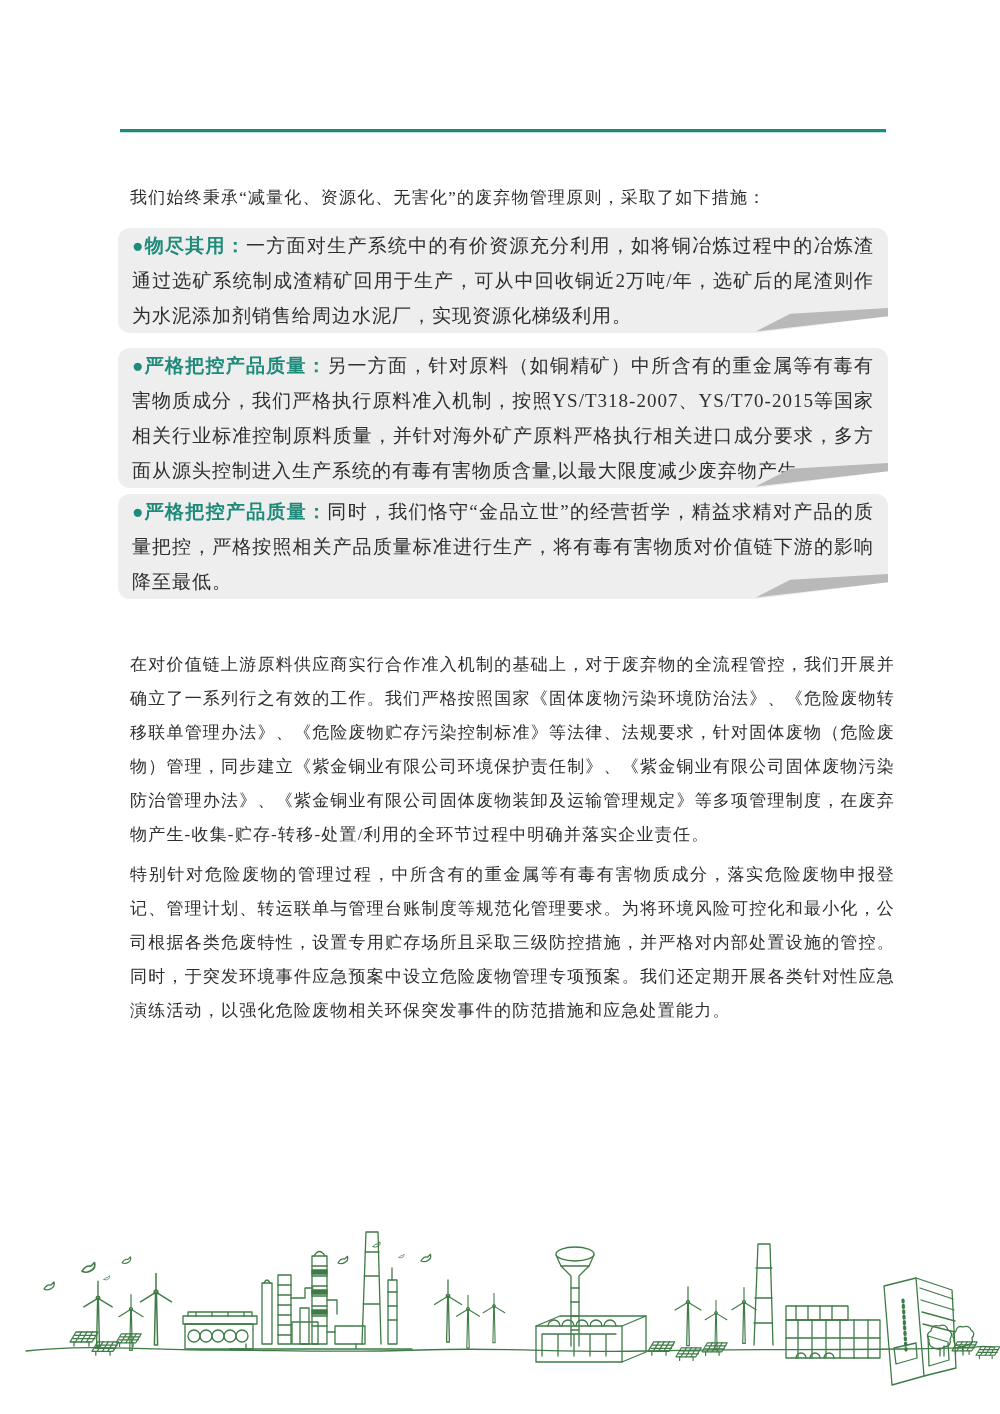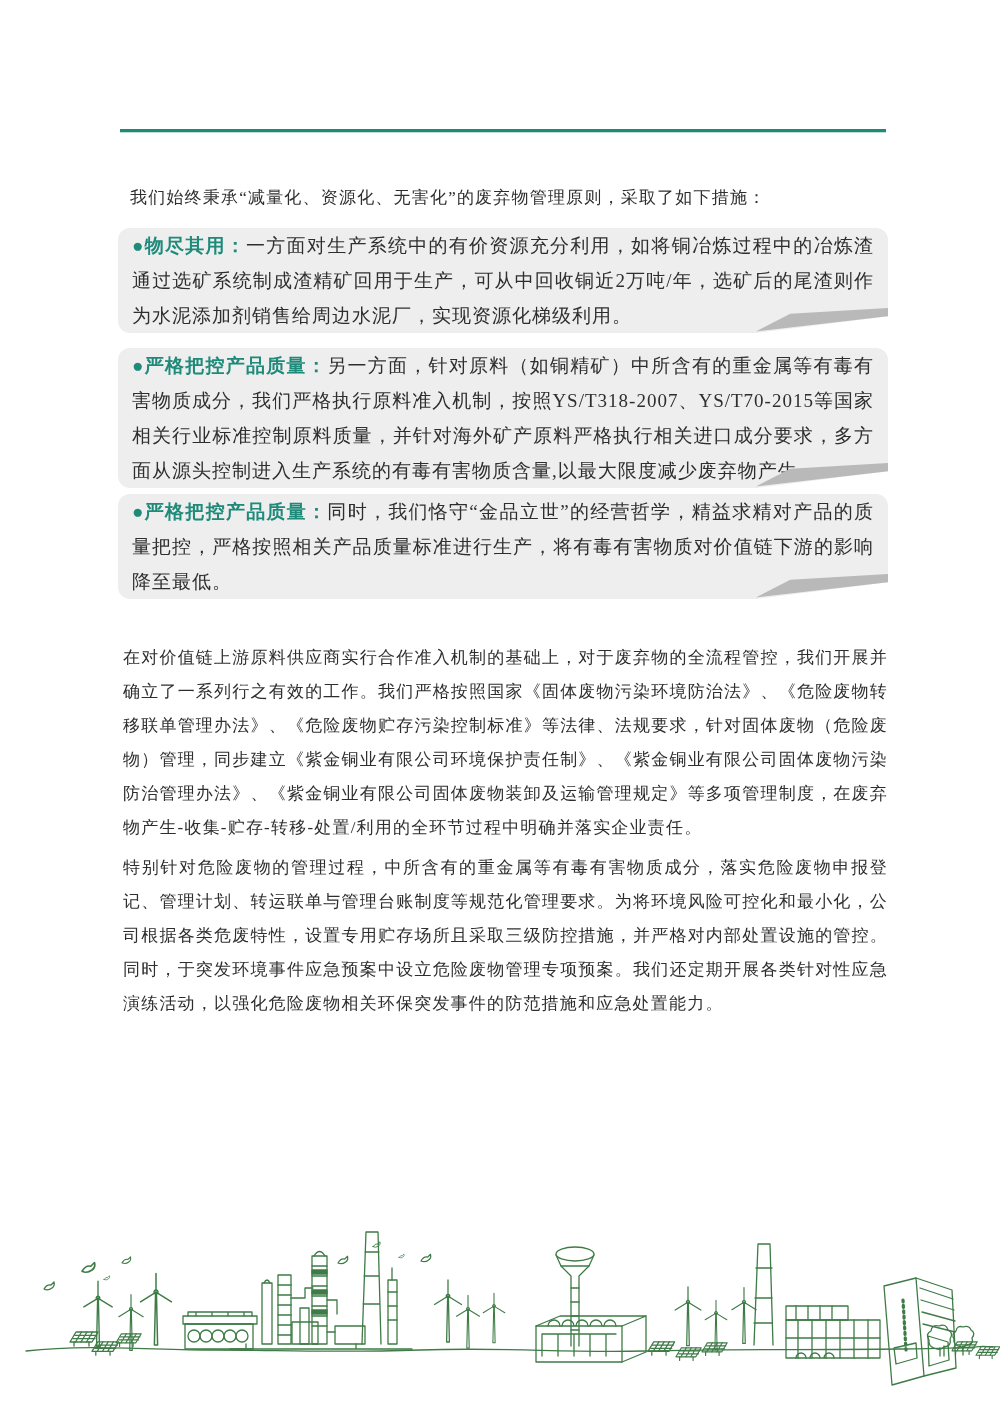--- a/index.html
+++ b/index.html
@@ -40,21 +40,21 @@
   }
   .measure-box::after{
     content:"";position:absolute;right:0;bottom:0;width:132px;height:26px;
     background:var(--fold-shadow,#b9b9b9);
     clip-path:polygon(0 94%,26% 26%,100% 4%,100% 36%);
   }
   .bullet,.m-title{
     color:var(--accent,#1e8a7a);font-weight:bold;
   }
   .body-para{
-    position:absolute;left:122px;width:765px;margin:1px;
+    position:absolute;left:122px;width:765px;margin:8px;
     font-size:17px;line-height:34px;letter-spacing:1.2px;
     text-align:justify;color:var(--body-text,#2e2e2e);
   }
   .body-para.p1{top:640px;}
   .body-para.p2{top:850px;}
   .body-para.p3{top:1036px;}
   .illustration{
     position:absolute;left:0;top:1228px;width:1000px;height:175px;
   }
 </style>

